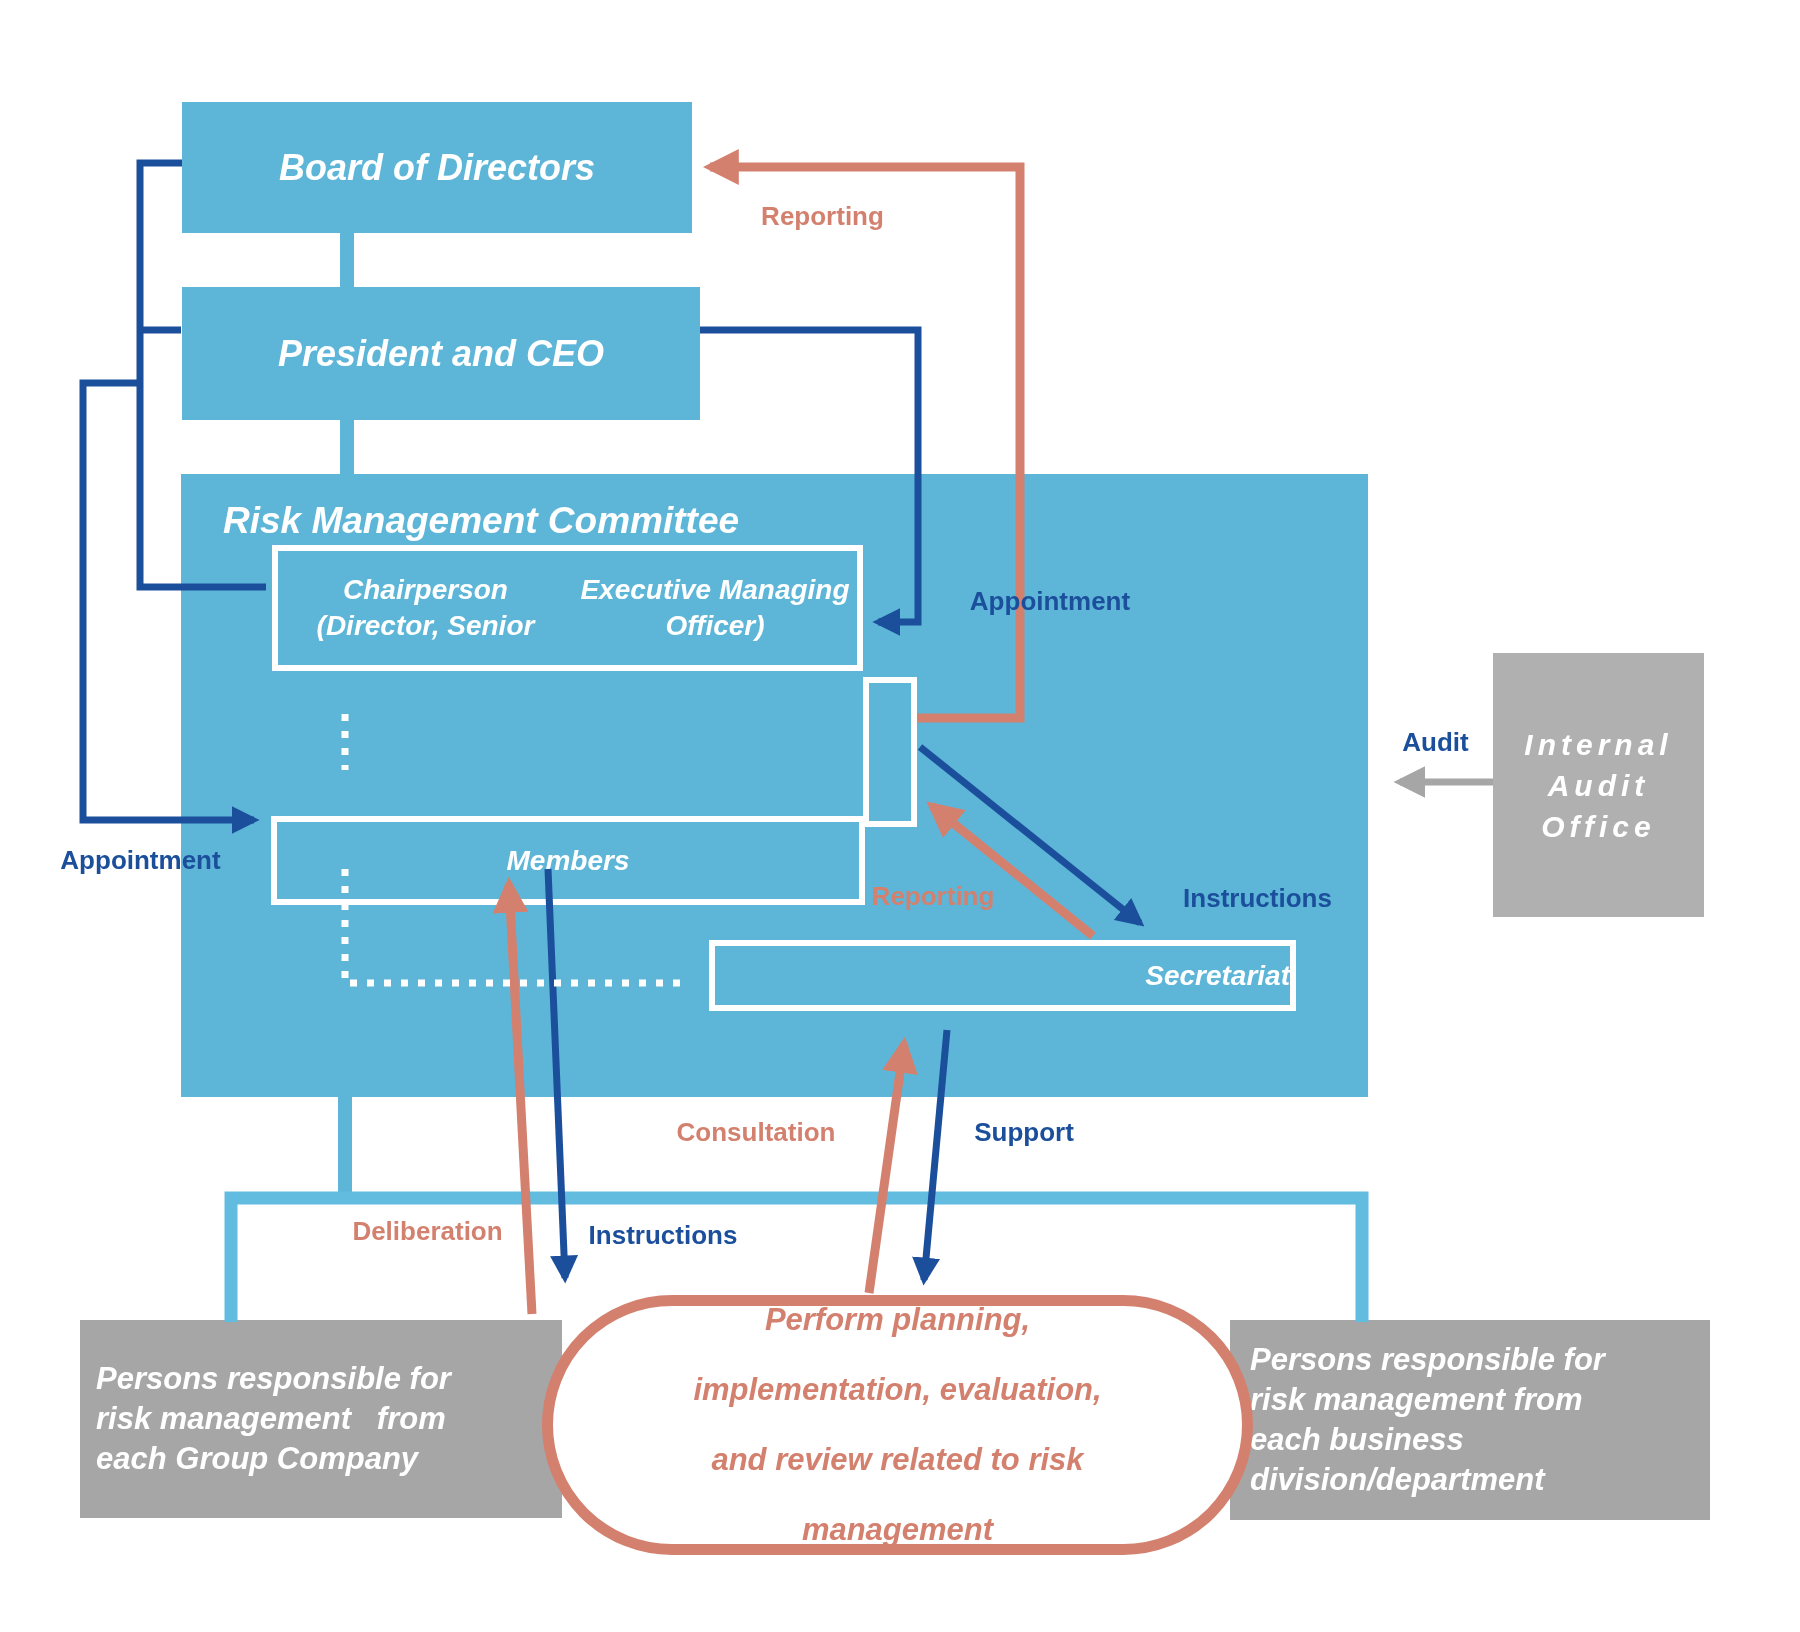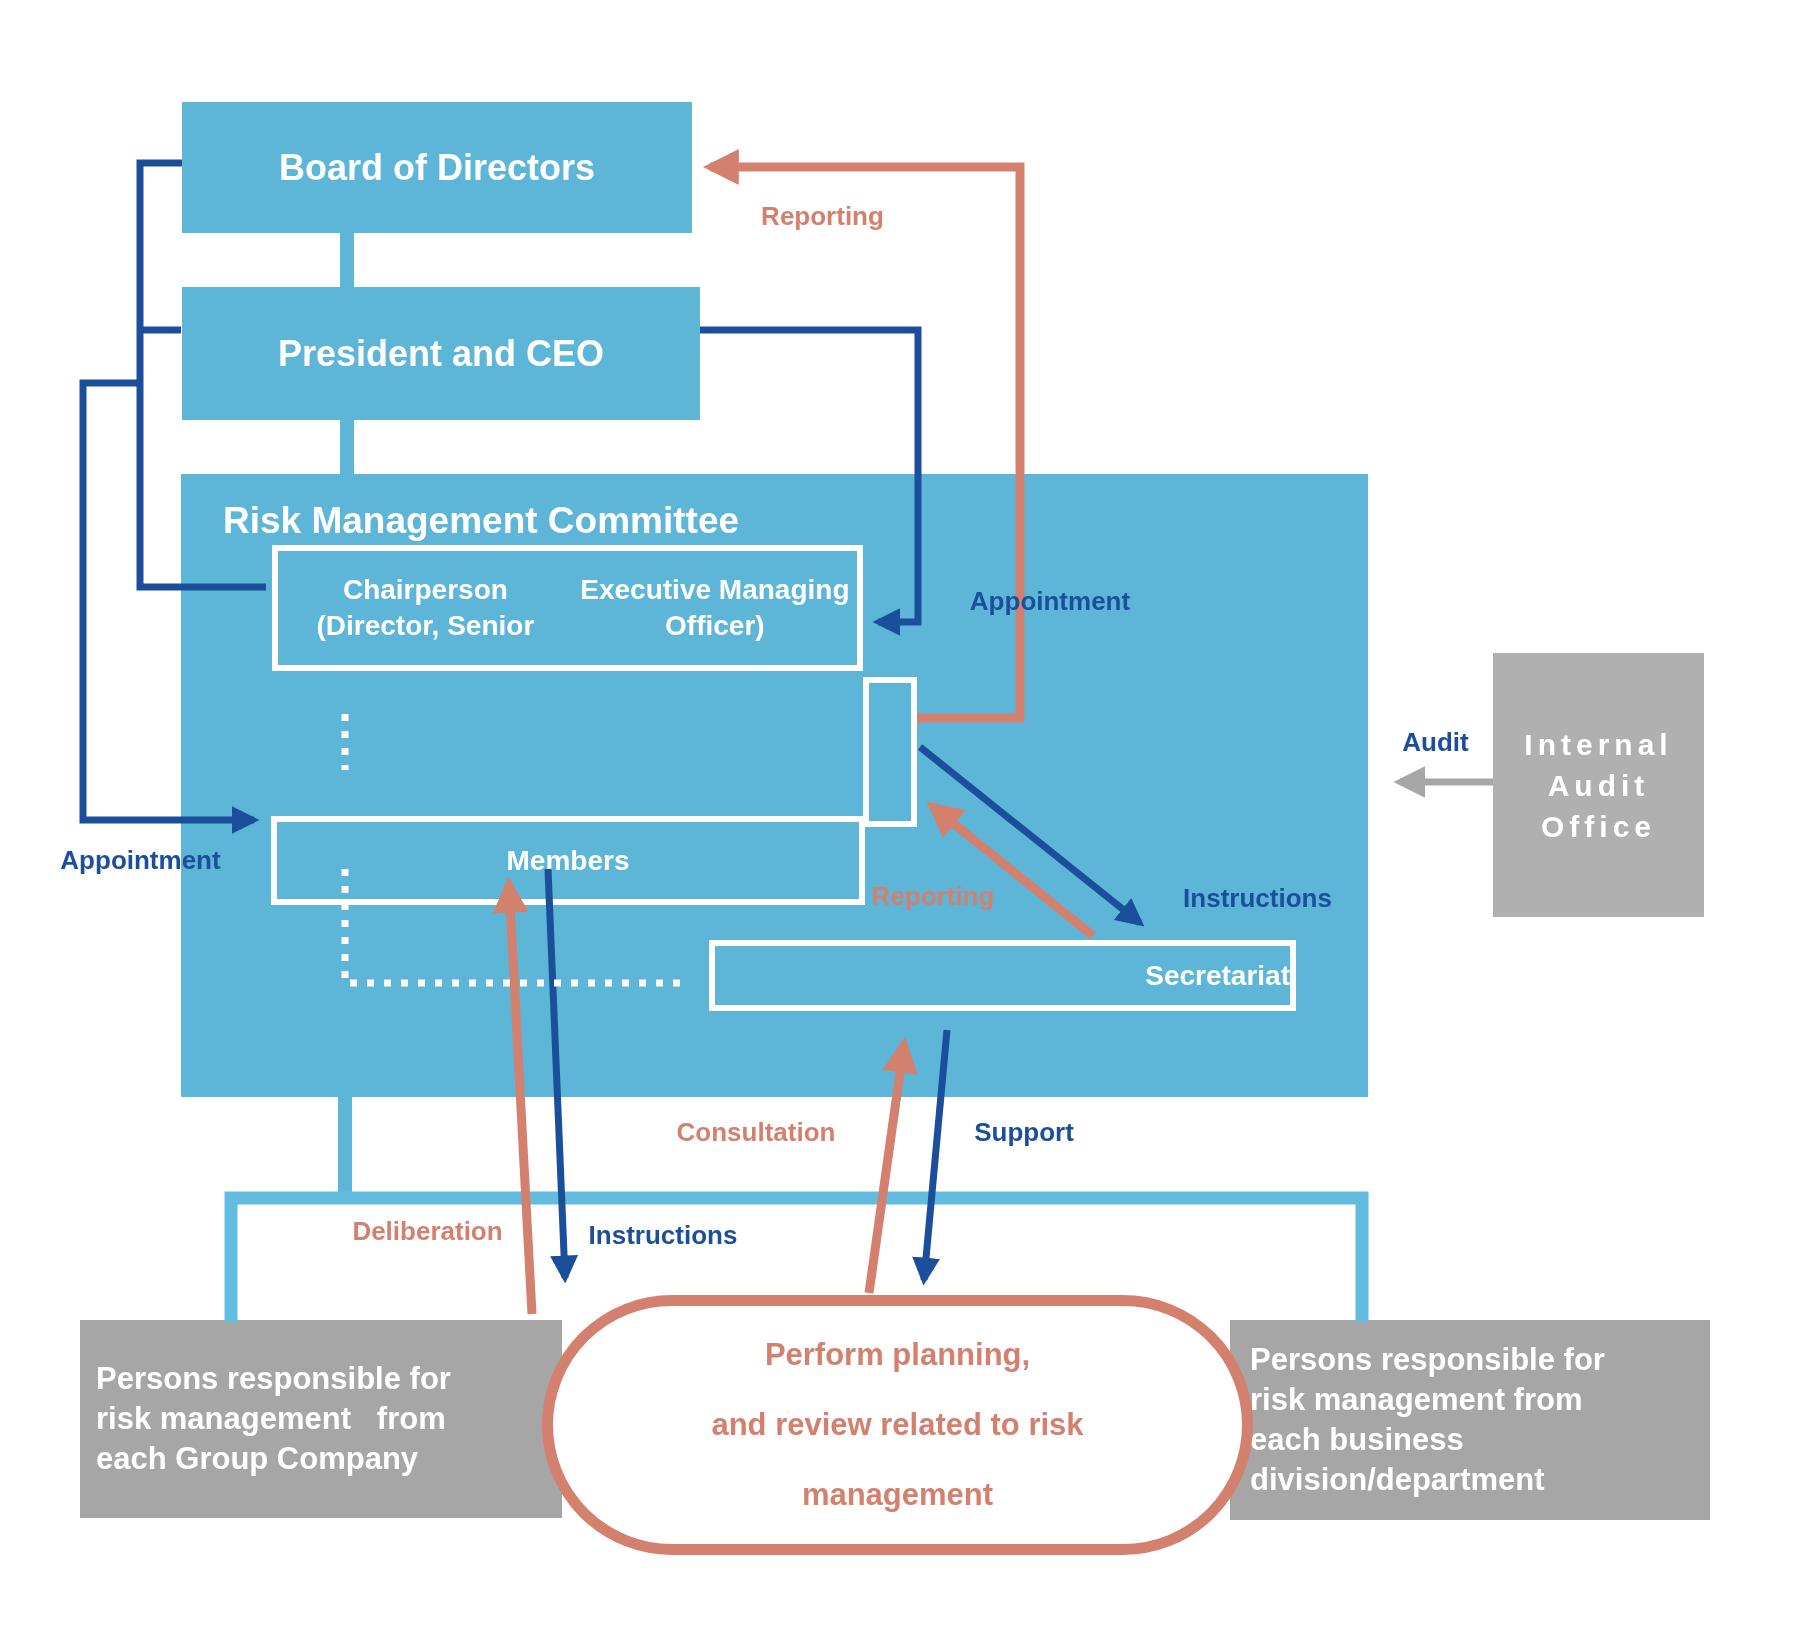--- a/index.html
+++ b/index.html
@@ -18,21 +18,21 @@
   .line{white-space:pre;}
   .pill{
     position:absolute;box-sizing:border-box;background:#ffffff;border:11px solid #d4806e;border-radius:131px;
     display:flex;flex-direction:column;align-items:center;justify-content:center;
     color:#d4806e;font-size:31px;line-height:40px;text-align:center;
   }
   .lbl{position:absolute;font-size:26px;text-align:center;z-index:3;}
   .lbl-blue{color:#1b4f9b;}
   .lbl-salmon{color:#d4806e;}
   svg.wires{position:absolute;left:0;top:0;z-index:2;pointer-events:none;}
-  .z1{z-index:1;}
+  .z1{z-index:1;font-style:italic;}
 </style>
 </head>
 <body>
 
 <div id="canvas">
 
   <div class="box bluebox titlebox z1" style="left:182px;top:102px;width:510px;height:131px;">
     <span>Board of Directors</span>
   </div>
 
@@ -73,20 +73,21 @@
 
   <div class="box graybox grtext z1" style="left:1230px;top:1320px;width:480px;height:200px;padding-left:20px;">
     <div class="line">Persons responsible for</div>
     <div class="line">risk management from</div>
     <div class="line">each business</div>
     <div class="line">division/department</div>
   </div>
 
   <div class="pill z1" style="left:542px;top:1295px;width:711px;height:260px;gap:30px;">
     <div>Perform planning,</div>
+    <div>implementation, evaluation,</div>
     <div>and review related to risk</div>
     <div>management</div>
   </div>
 
   <svg class="wires" width="1800" height="1632" viewBox="0 0 1800 1632">
     <defs>
       <marker id="ab" viewBox="0 0 10 10" refX="8" refY="5" markerWidth="4" markerHeight="4" orient="auto">
         <path d="M0,0 L10,5 L0,10 z" fill="#1b4f9b"></path>
       </marker>
       <marker id="as" viewBox="0 0 10 10" refX="8" refY="5" markerWidth="4" markerHeight="4" orient="auto">

